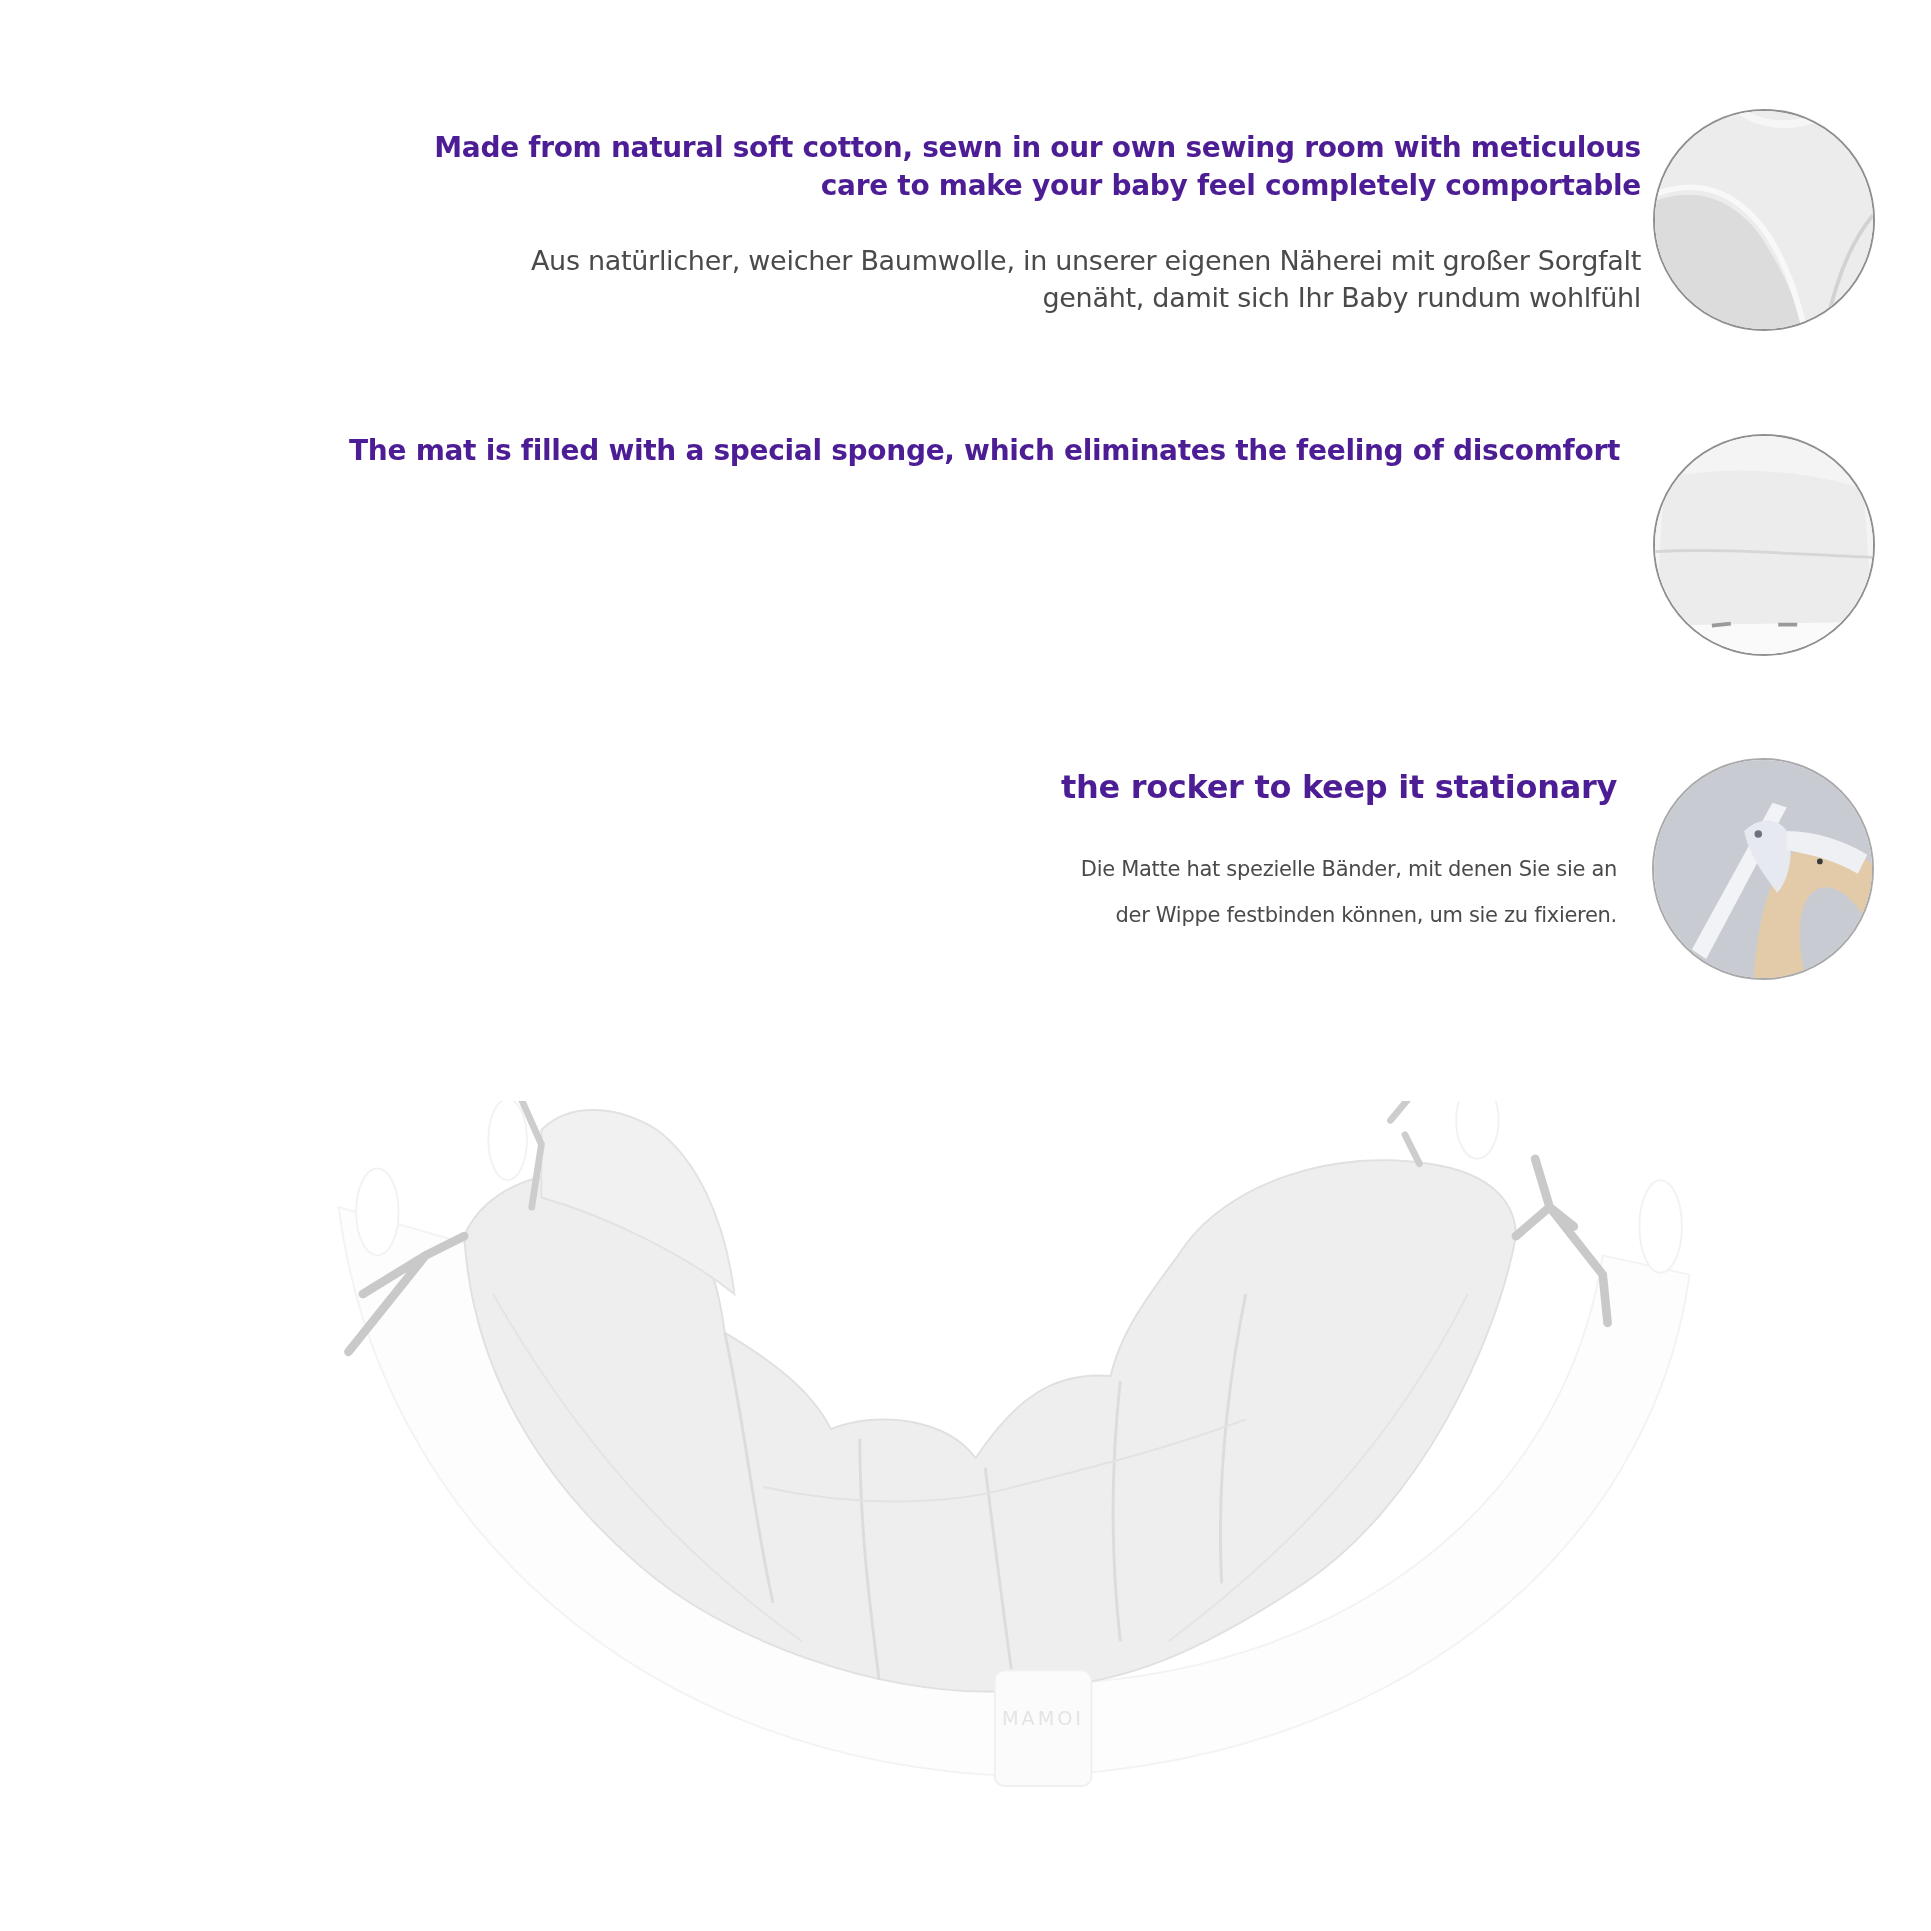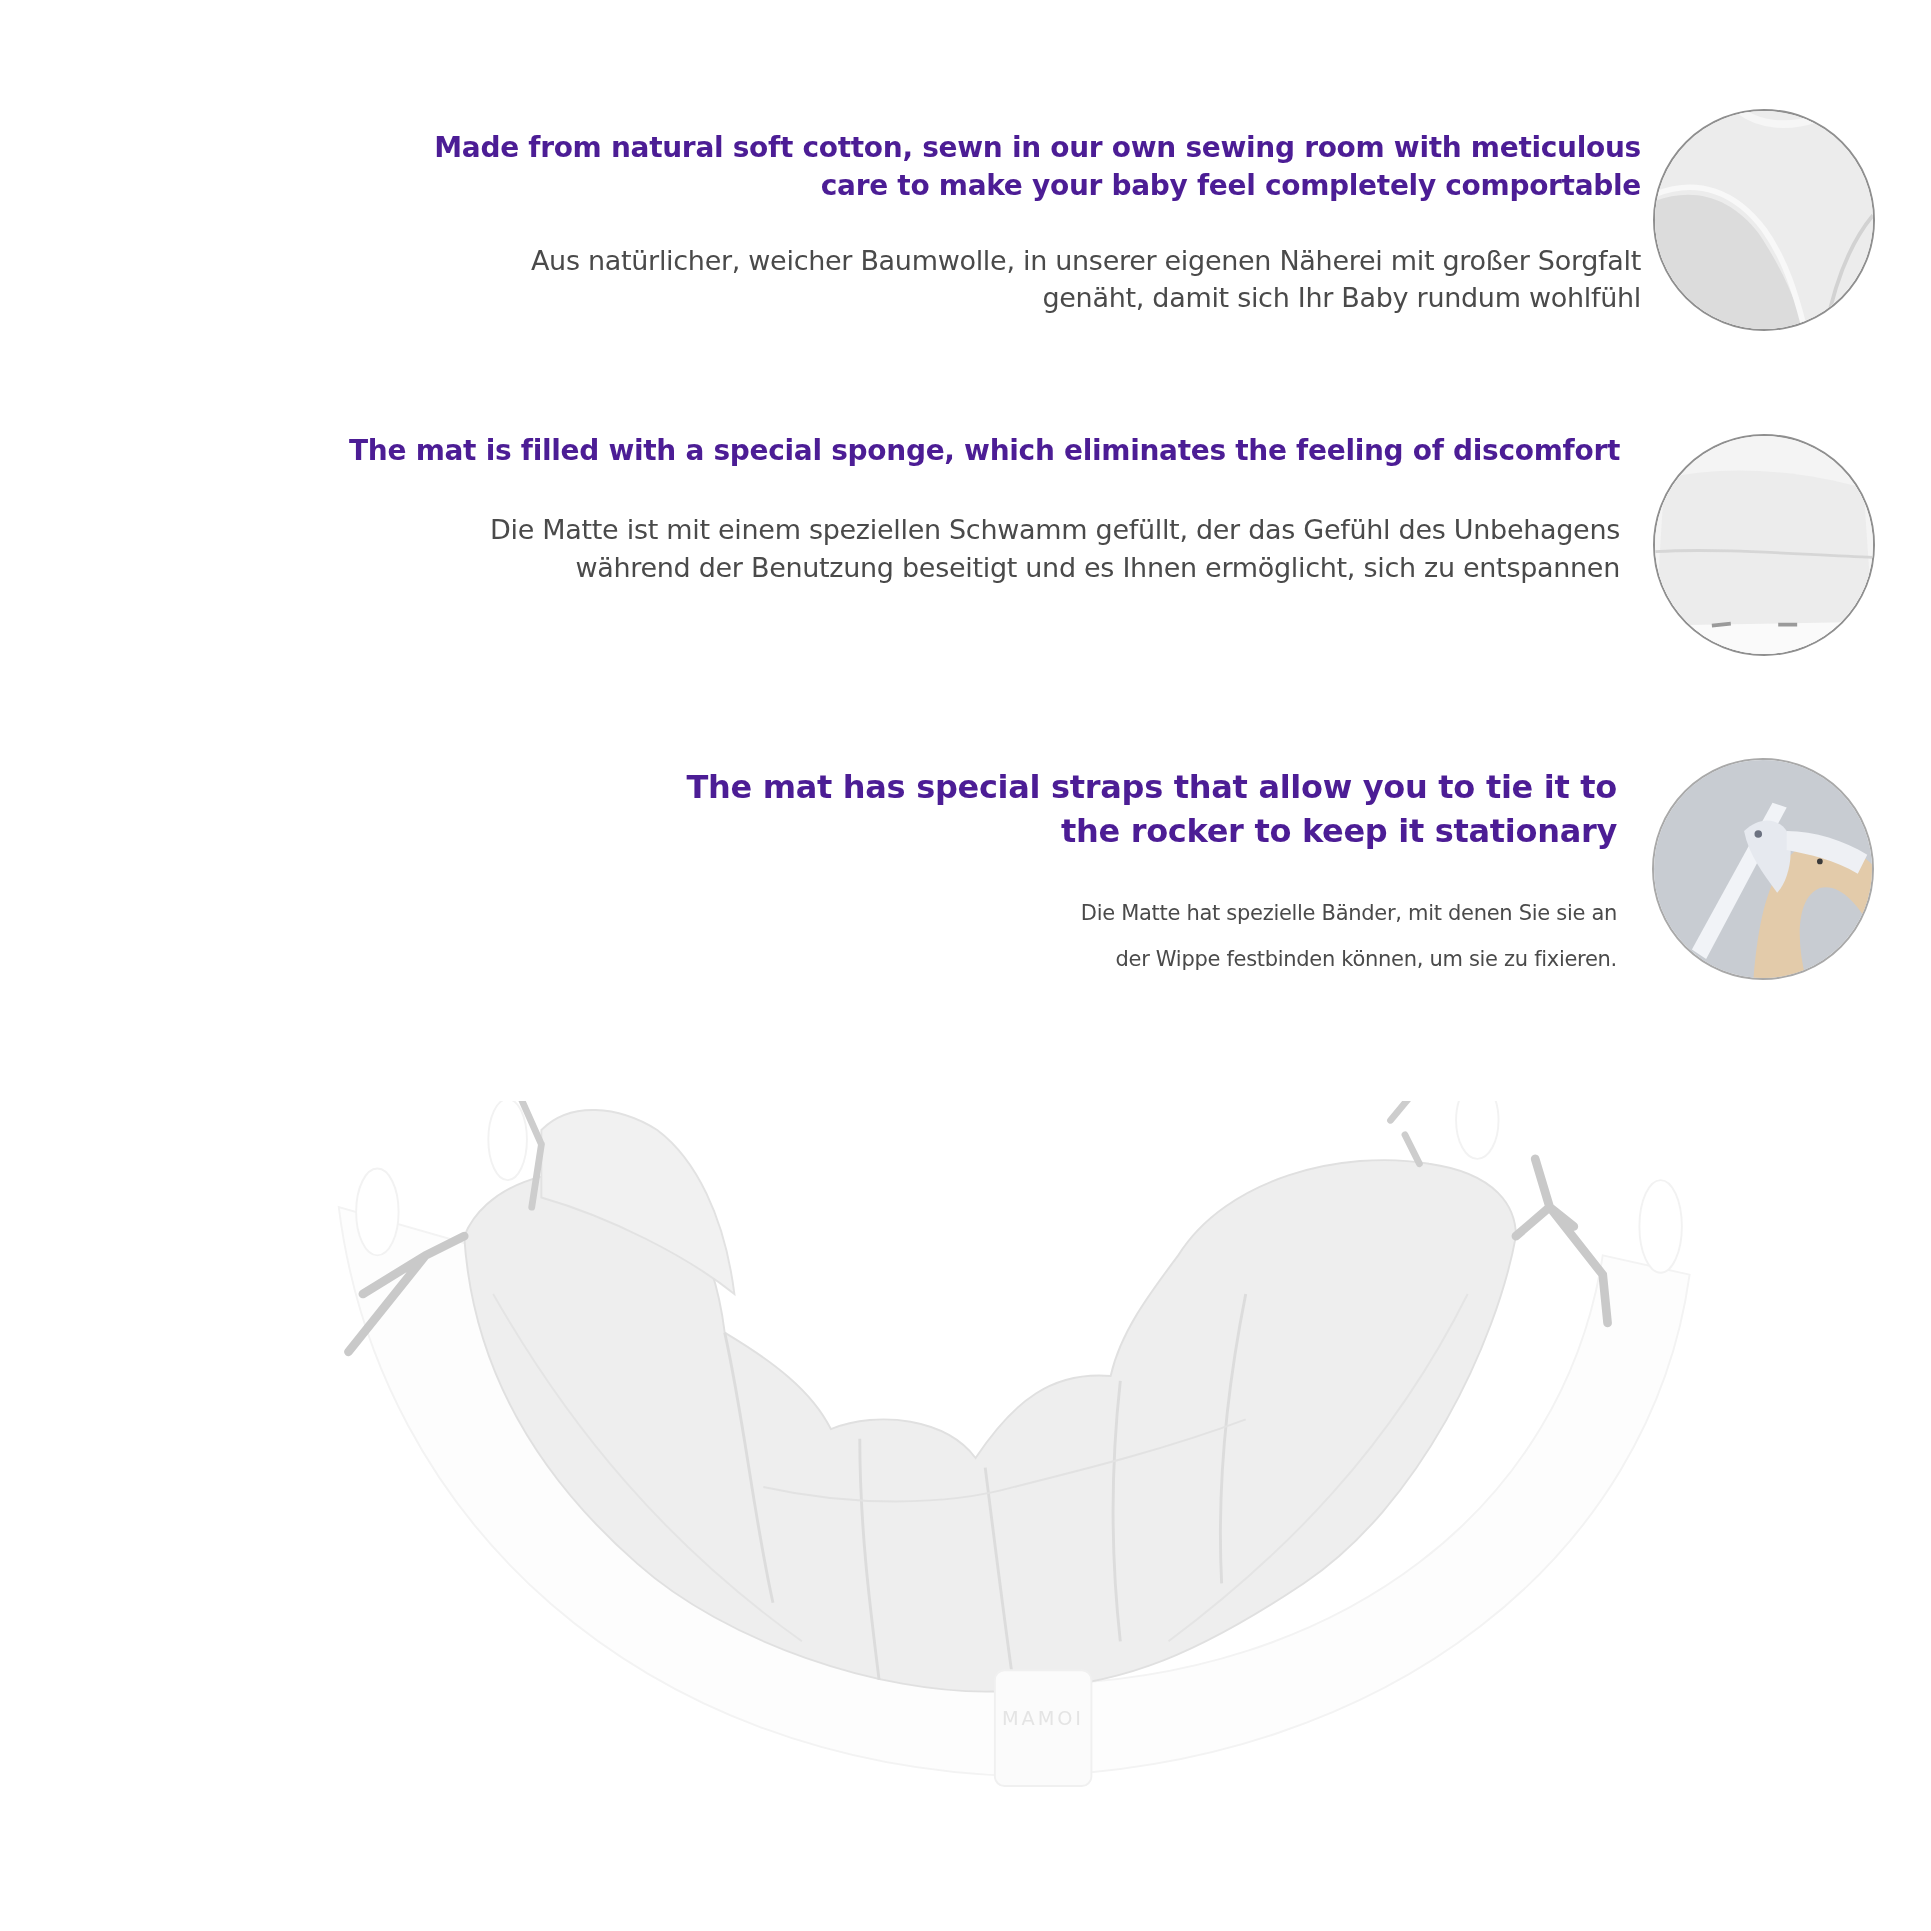--- a/index.html
+++ b/index.html
@@ -49,38 +49,33 @@
     <path d="M0 88 C45 70 85 85 115 125 C140 160 150 200 158 230" stroke="#f8f8f8" stroke-width="6" fill="none"></path>
     <path d="M230 110 C205 140 190 180 180 230" stroke="#d2d2d2" stroke-width="4" fill="none"></path>
     <path d="M90 0 C110 15 140 18 170 8" stroke="#f6f6f6" stroke-width="8" fill="none"></path>
   </svg>
 </div>
 
 <div class="feature" id="f2">
   <p class="en">
     <span class="line">The mat is filled with a special sponge, which eliminates the feeling of discomfort</span>
   </p>
-  <p class="de">
-    <span class="line">Die Matte ist mit einem speziellen Schwamm gefüllt, der das Gefühl des Unbehagens</span>
-    <span class="line">während der Benutzung beseitigt und es Ihnen ermöglicht, sich zu entspannen</span>
-  </p>
 </div>
 <div class="thumb" id="t2">
   <svg viewBox="0 0 230 230" preserveAspectRatio="none">
     <rect width="230" height="230" fill="#f4f4f4"></rect>
     <path d="M10 45 C70 30 150 35 220 55 L230 200 L0 205 Z" fill="#ececec"></path>
     <path d="M0 122 C70 118 150 125 230 128" stroke="#d6d6d6" stroke-width="3" fill="none"></path>
     <path d="M0 200 L230 196 L230 230 L0 230 Z" fill="#fafafa"></path>
     <path d="M60 200 L80 198 M130 199 L150 199" stroke="#9a9a9a" stroke-width="4"></path>
   </svg>
 </div>
 
 <div class="feature" id="f3">
   <p class="en">
-    <span class="line">The mat has special straps that allow you to tie it to</span>
     <span class="line">the rocker to keep it stationary</span>
   </p>
   <p class="de">
     <span class="line">Die Matte hat spezielle Bänder, mit denen Sie sie an</span>
     <span class="line">der Wippe festbinden können, um sie zu fixieren.</span>
   </p>
 </div>
 <div class="thumb" id="t3">
   <svg viewBox="0 0 230 230" preserveAspectRatio="none">
     <rect width="230" height="230" fill="#c8ccd2"></rect>

